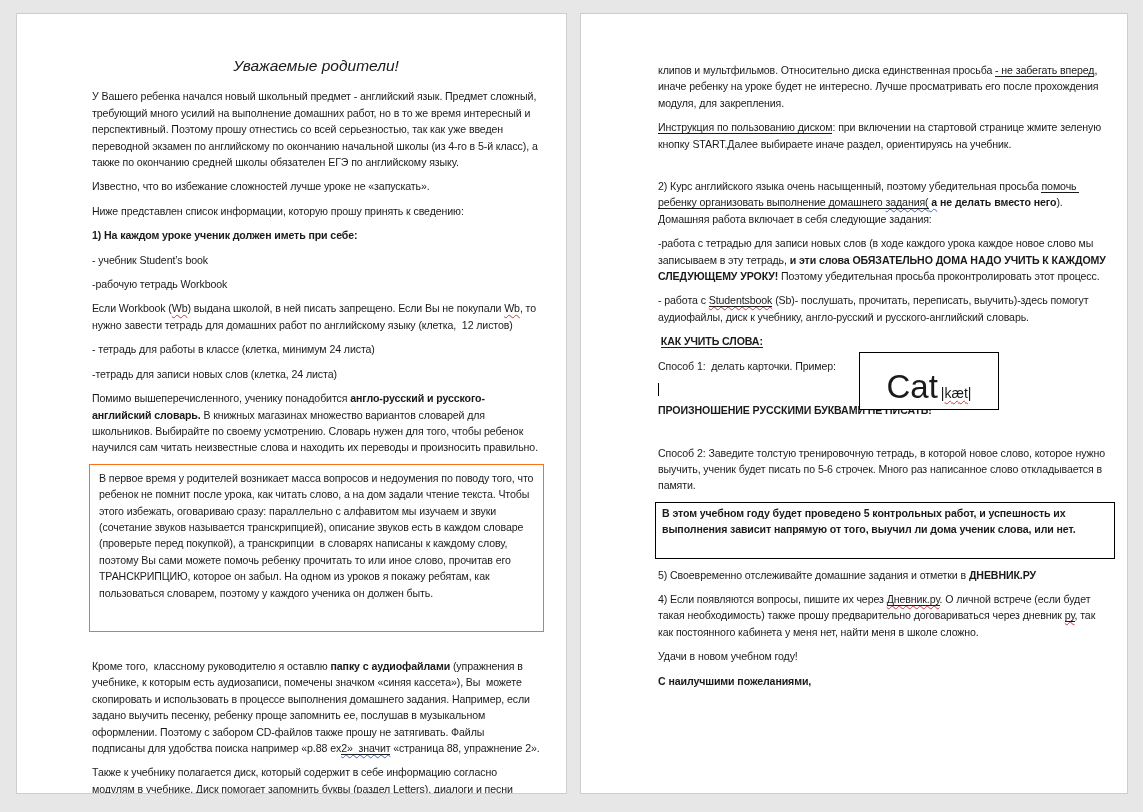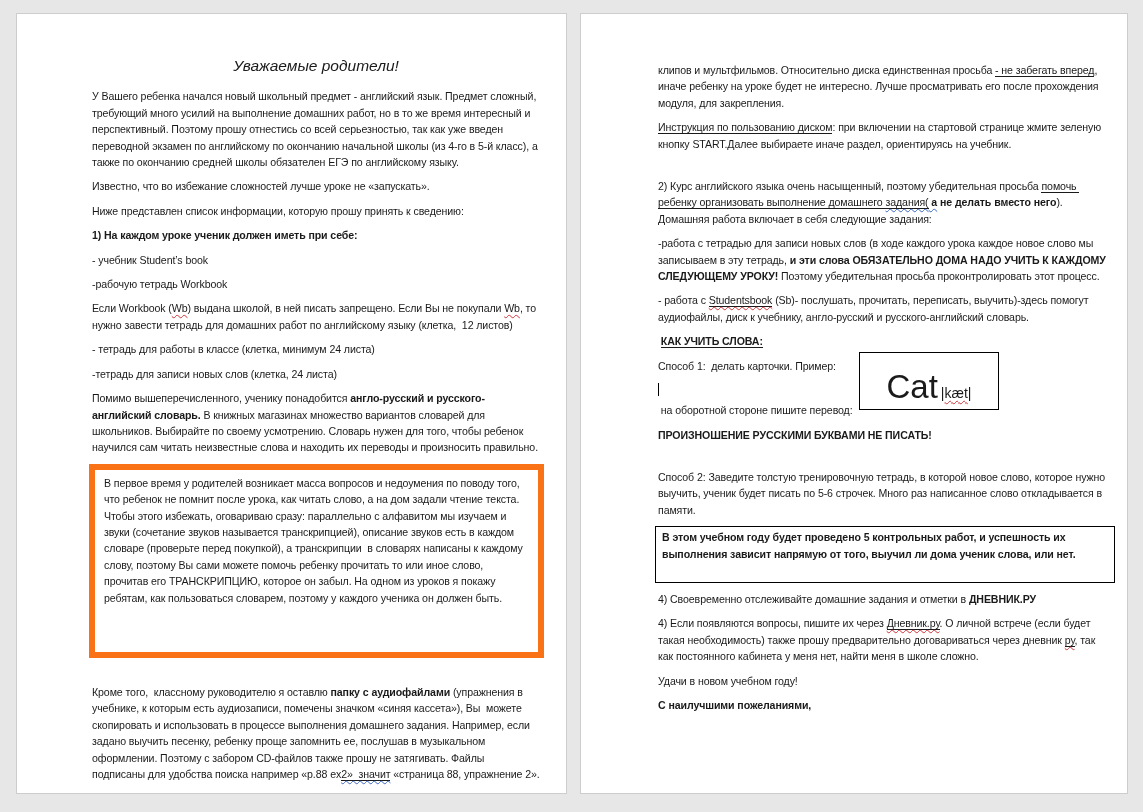--- a/index.html
+++ b/index.html
@@ -22,23 +22,23 @@
   .para{
     font-size:10.6px;letter-spacing:-0.1px;line-height:16.4px;color:#1a1a1a;
     margin:0 0 8px 0;white-space:pre-wrap;
   }
   .title{
     font-size:15.5px;font-style:italic;text-align:center;
     letter-spacing:0;margin:0 0 14px 0;
   }
   .gap{margin-top:26px;}
   .boxed{
-    border:6px solid #f97316;
+    border:1px solid #f97316;
     margin:0 -4px 8px -3px;
-    padding:5px 9px 46px 9px;
+    padding:5px 9px 30px 9px;
   }
   .boxed2{
     border:1px solid #000;
     margin:0 -8px 8px -3px;
     padding:2px 8px 20px 6px;
   }
   .right{text-align:left;}
   .b{font-weight:700;}
   .u{border-bottom:1px solid #1a1a1a;}
   .wr{
@@ -96,25 +96,24 @@
   <section class="page page2">
     <div class="content" id="page2-content">
         <div class="para"><span class="run">клипов и мультфильмов. Относительно диска единственная просьба </span><span class="run u">- не забегать вперед</span><span class="run">, иначе ребенку на уроке будет не интересно. Лучше просматривать его после прохождения модуля, для закрепления.</span></div>
         <div class="para"><span class="run u">Инструкция по пользованию диском</span><span class="run">: при включении на стартовой странице жмите зеленую кнопку START.Далее выбираете иначе раздел, ориентируясь на учебник.</span></div>
         <div class="para gap"><span class="run">2) Курс английского языка очень насыщенный, поэтому убедительная просьба </span><span class="run u">помочь ребенку организовать выполнение домашнего </span><span class="run u wb">задания(</span><span class="run b wb"> а</span><span class="run b"> не делать вместо него</span><span class="run">). Домашняя работа включает в себя следующие задания:</span></div>
         <div class="para"><span class="run">-работа с тетрадью для записи новых слов (в ходе каждого урока каждое новое слово мы записываем в эту тетрадь, </span><span class="run b">и эти слова ОБЯЗАТЕЛЬНО ДОМА НАДО УЧИТЬ К КАЖДОМУ СЛЕДУЮЩЕМУ УРОКУ!</span><span class="run"> Поэтому убедительная просьба проконтролировать этот процесс.</span></div>
         <div class="para"><span class="run">- работа с </span><span class="run u wr">Studentsbook</span><span class="run"> (Sb)- послушать, прочитать, переписать, выучить)-здесь помогут аудиофайлы, диск к учебнику, англо-русский и русского-английский словарь.</span></div>
         <div class="para"><span class="run"> </span><span class="run b u">КАК УЧИТЬ СЛОВА:</span></div>
         <div class="para"><span class="run">Способ 1:  делать карточки. Пример:</span></div>
         <div class="para caret"><span class="text-caret"></span></div>
-        <div class="para"><span class="run"> на оборотной стороне пишите перевод:</span></div>
         <div class="para"><span class="run b">ПРОИЗНОШЕНИЕ РУССКИМИ БУКВАМИ НЕ ПИСАТЬ!</span></div>
         <div class="para gap"><span class="run">Способ 2: Заведите толстую тренировочную тетрадь, в которой новое слово, которое нужно выучить, ученик будет писать по 5-6 строчек. Много раз написанное слово откладывается в памяти.</span></div>
         <div class="para boxed2 gap"><span class="run b">В этом учебном году будет проведено 5 контрольных работ, и успешность их выполнения зависит напрямую от того, выучил ли дома ученик слова, или нет.</span></div>
-        <div class="para"><span class="run">4) Своевременно отслеживайте домашние задания и отметки в </span><span class="run b">ДНЕВНИК.РУ</span></div>
+        <div class="para"><span class="run">5) Своевременно отслеживайте домашние задания и отметки в </span><span class="run b">ДНЕВНИК.РУ</span></div>
         <div class="para"><span class="run">4) Если появляются вопросы, пишите их через </span><span class="run u wr">Дневник.ру</span><span class="run">. О личной встрече (если будет такая необходимость) также прошу предварительно договариваться через дневник </span><span class="run u wr">ру</span><span class="run">, так как постоянного кабинета у меня нет, найти меня в школе сложно.</span></div>
         <div class="para"><span class="run">Удачи в новом учебном году!</span></div>
         <div class="para right"><span class="run b">С наилучшими пожеланиями,</span></div>
       </div>
 
     <div class="flashcard card-front">
       <span class="word">Cat</span>
       <span class="ipa"><span>|</span><span class="wr">kæt</span><span>|</span></span>
     </div>
 

